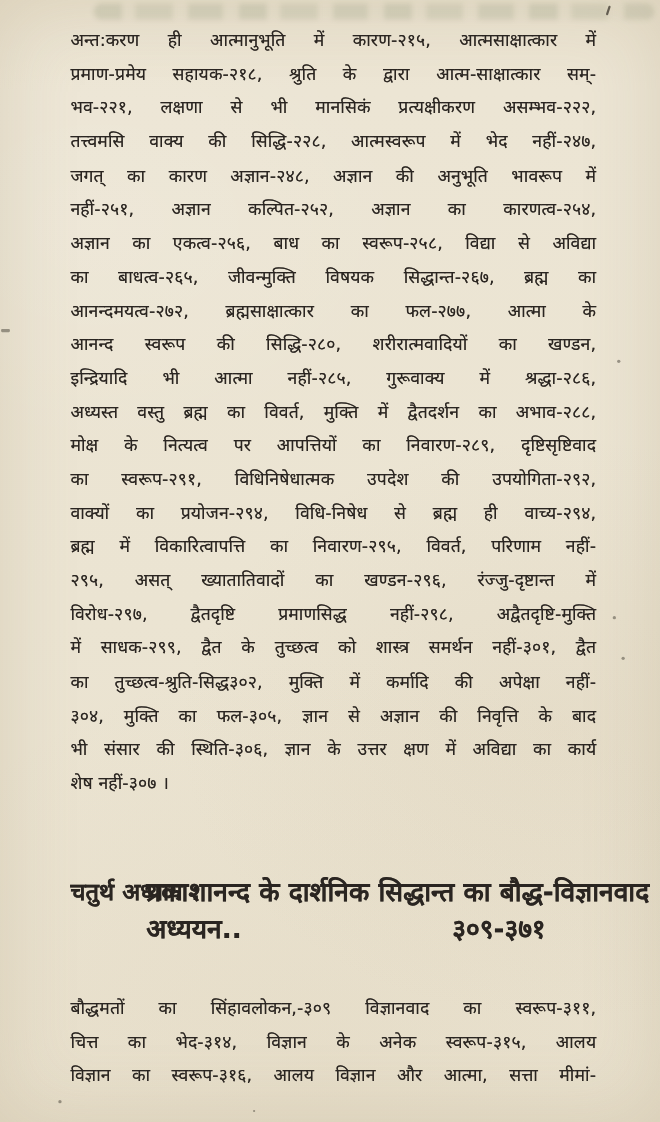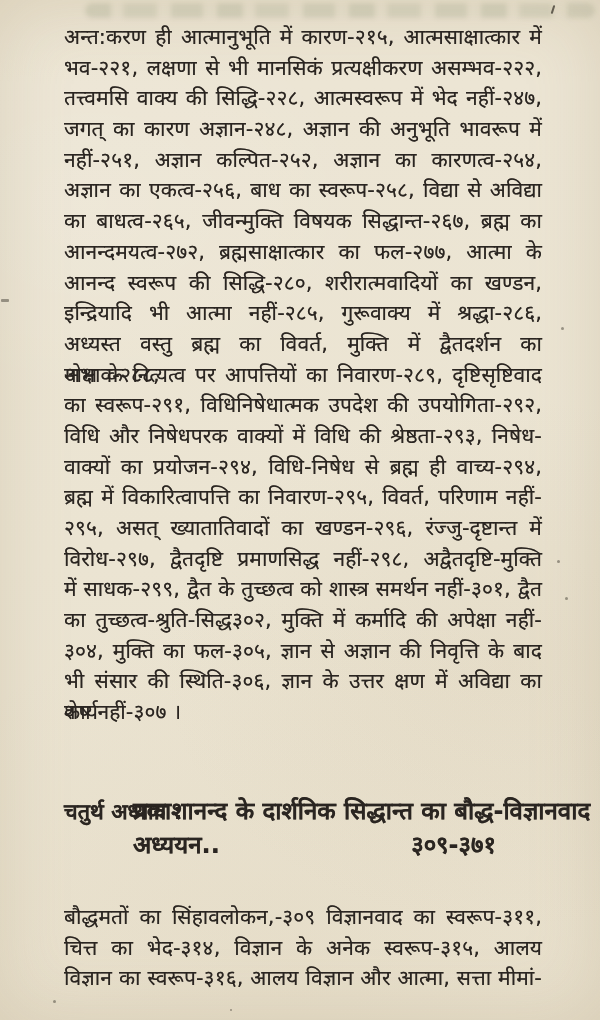--- a/index.html
+++ b/index.html
@@ -32,21 +32,21 @@
   .speck { position: absolute; background: rgba(70,65,55,0.50); border-radius: 50%; }
   .speck.dash { border-radius: 1px; }
   .tickmark {
     position: absolute; top: 5px; left: 552px; width: 2px; height: 9px;
     background: rgba(60,55,45,0.75); transform: rotate(18deg); border-radius: 1px;
   }
   .para {
     position: absolute;
     left: 64px;
     width: 478px;
-    font-size: 21px;
+    font-size: 16px;
     line-height: 30.7px;
     letter-spacing: 0.1px;
     text-shadow: 0 0 0.5px rgba(40,35,30,0.55);
   }
   .para1 { top: 22px; }
   .para2 { top: 902px; }
   .tl { text-align: justify; text-align-last: justify; height: 30.7px; }
   .tl.last { text-align: left; text-align-last: left; }
   .chapter { position: absolute; top: 795px; left: 0; width: 600px; }
   .ch-label {
@@ -73,33 +73,33 @@
   <div class="tickmark"></div>
   <div class="speck dash" style="left:1px; top:299px; width:8px; height:3px;"></div>
   <div class="speck" style="left:561px; top:327px; width:3px; height:3px;"></div>
   <div class="speck" style="left:557px; top:560px; width:3px; height:3px;"></div>
   <div class="speck" style="left:565px; top:597px; width:3px; height:3px;"></div>
   <div class="speck" style="left:53px; top:1000px; width:3px; height:3px;"></div>
   <div class="speck" style="left:230px; top:1009px; width:2px; height:2px;"></div>
 
   <div class="para para1">
     <div class="tl">अन्त:करण ही आत्मानुभूति में कारण-२१५, आत्मसाक्षात्कार में</div>
+    <div class="tl">प्रमाण-प्रमेय सहायक-२१८, श्रुति के द्वारा आत्म-साक्षात्कार सम्-</div>
     <div class="tl">भव-२२१, लक्षणा से भी मानसिकं प्रत्यक्षीकरण असम्भव-२२२,</div>
     <div class="tl">तत्त्वमसि वाक्य की सिद्धि-२२८, आत्मस्वरूप में भेद नहीं-२४७,</div>
     <div class="tl">जगत् का कारण अज्ञान-२४८, अज्ञान की अनुभूति भावरूप में</div>
     <div class="tl">नहीं-२५१, अज्ञान कल्पित-२५२, अज्ञान का कारणत्व-२५४,</div>
     <div class="tl">अज्ञान का एकत्व-२५६, बाध का स्वरूप-२५८, विद्या से अविद्या</div>
     <div class="tl">का बाधत्व-२६५, जीवन्मुक्ति विषयक सिद्धान्त-२६७, ब्रह्म का</div>
     <div class="tl">आनन्दमयत्व-२७२, ब्रह्मसाक्षात्कार का फल-२७७, आत्मा के</div>
     <div class="tl">आनन्द स्वरूप की सिद्धि-२८०, शरीरात्मवादियों का खण्डन,</div>
     <div class="tl">इन्द्रियादि भी आत्मा नहीं-२८५, गुरूवाक्य में श्रद्धा-२८६,</div>
     <div class="tl">अध्यस्त वस्तु ब्रह्म का विवर्त, मुक्ति में द्वैतदर्शन का अभाव-२८८,</div>
     <div class="tl">मोक्ष के नित्यत्व पर आपत्तियों का निवारण-२८९, दृष्टिसृष्टिवाद</div>
     <div class="tl">का स्वरूप-२९१, विधिनिषेधात्मक उपदेश की उपयोगिता-२९२,</div>
-    <div class="tl">विधि और निषेधपरक वाक्यों में विधि की श्रेष्ठता-२९३, निषेध-</div>
     <div class="tl">वाक्यों का प्रयोजन-२९४, विधि-निषेध से ब्रह्म ही वाच्य-२९४,</div>
     <div class="tl">ब्रह्म में विकारित्वापत्ति का निवारण-२९५, विवर्त, परिणाम नहीं-</div>
     <div class="tl">२९५, असत् ख्यातातिवादों का खण्डन-२९६, रंज्जु-दृष्टान्त में</div>
     <div class="tl">विरोध-२९७, द्वैतदृष्टि प्रमाणसिद्ध नहीं-२९८, अद्वैतदृष्टि-मुक्ति</div>
     <div class="tl">में साधक-२९९, द्वैत के तुच्छत्व को शास्त्र समर्थन नहीं-३०१, द्वैत</div>
     <div class="tl">का तुच्छत्व-श्रुति-सिद्ध३०२, मुक्ति में कर्मादि की अपेक्षा नहीं-</div>
     <div class="tl">३०४, मुक्ति का फल-३०५, ज्ञान से अज्ञान की निवृत्ति के बाद</div>
     <div class="tl">भी संसार की स्थिति-३०६, ज्ञान के उत्तर क्षण में अविद्या का कार्य</div>
     <div class="tl last">शेष नहीं-३०७ ।</div>
   </div>

